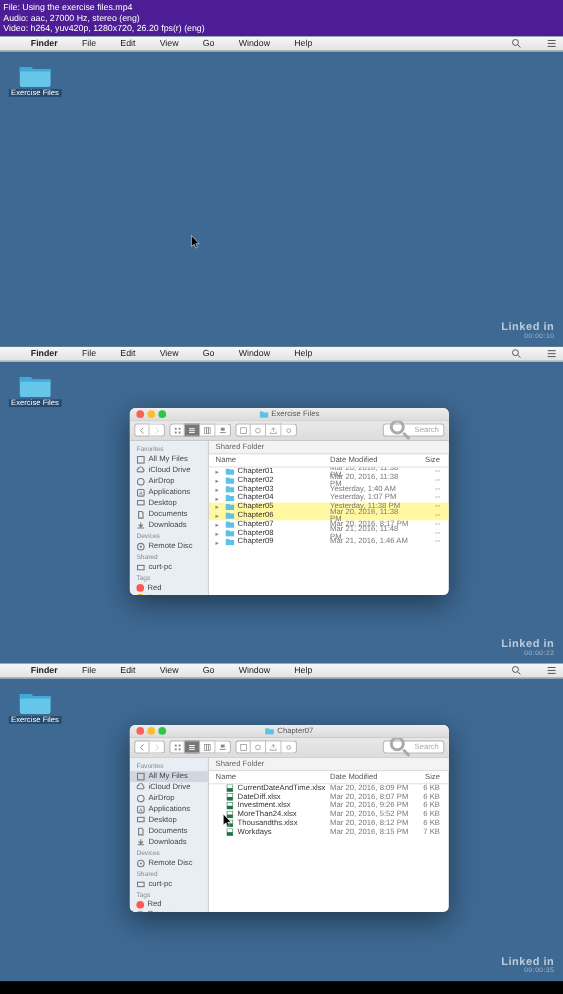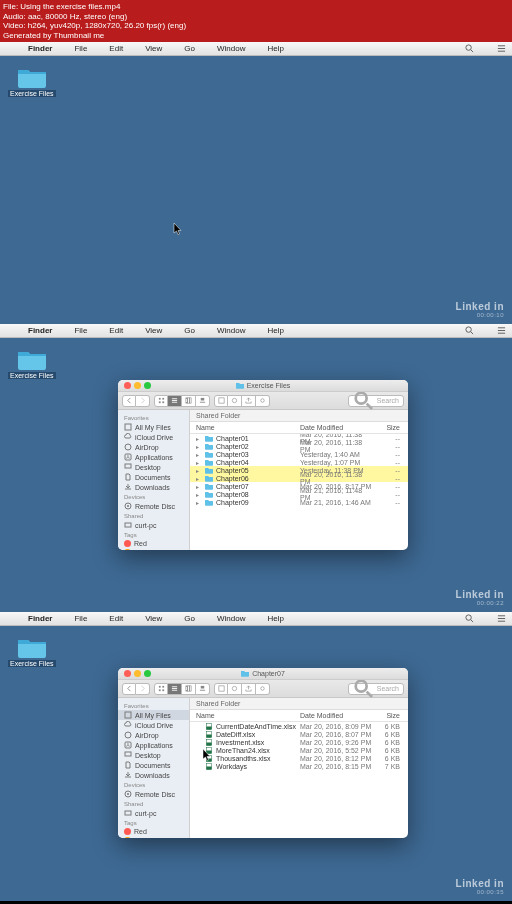--- a/index.html
+++ b/index.html
@@ -1,17 +1,17 @@
 <!DOCTYPE html>
 <html><head>
 <meta charset="utf-8">
 <style>
   *{margin:0;padding:0;box-sizing:border-box;font-family:-apple-system,Helvetica,Arial,sans-serif;}
   body{width:512px;height:904px;background:#000;overflow:hidden;font-size:8px;}
-  .metainfo{color:#fff;font-family:Verdana,sans-serif;font-size:8px;padding:2px 3px;line-height:1.2;background:#b91c1c;}
+  .metainfo{color:#fff;font-family:Verdana,sans-serif;font-size:8px;padding:2px 3px;line-height:1.2;background:#4c1d95;}
   .screen{position:relative;width:512px;background:#3e6993;overflow:hidden;}
   .s1{height:282px;}
   .s2{height:288px;}
   .s3{height:289px;}
   .menubar{height:14px;background:linear-gradient(#f8f8f8,#e2e2e2);display:flex;align-items:center;padding:0 6px;gap:22px;color:#222;font-size:8px;border-bottom:1px solid #bbb;}
   .menubar .apple{font-size:10px;}
   .menubar .app{font-weight:700;}
   .menubar .spacer{flex:1;}
   .menubar .ricon{width:10px;height:10px;display:flex;align-items:center;justify-content:center;color:#555;}
   .menubar .ricon svg{width:9px;height:9px;}
@@ -64,23 +64,22 @@
   .row .c3{flex:1;text-align:right;padding-right:8px;color:#777;}
   .row.sel{background:#fff8a0;}
   .cursor{position:absolute;pointer-events:none;}
   .cursor svg{width:10px;height:14px;}
 </style>
 </head>
 <body>
 
 <div class="metainfo">
   <div>File: Using the exercise files.mp4</div>
-  <div>Audio: aac, 80000 Hz, stereo (eng)</div>
+  <div>Audio: aac, 27000 Hz, stereo (eng)</div>
   <div>Video: h264, yuv420p, 1280x720, 26.20 fps(r) (eng)</div>
-  <div>Generated by Thumbnail me</div>
 </div>
 
 <div class="screen s1">
   <div class="menubar">
     <span class="apple"></span>
     <span class="app">Finder</span>
     <span>File</span>
     <span>Edit</span>
     <span>View</span>
     <span>Go</span>

